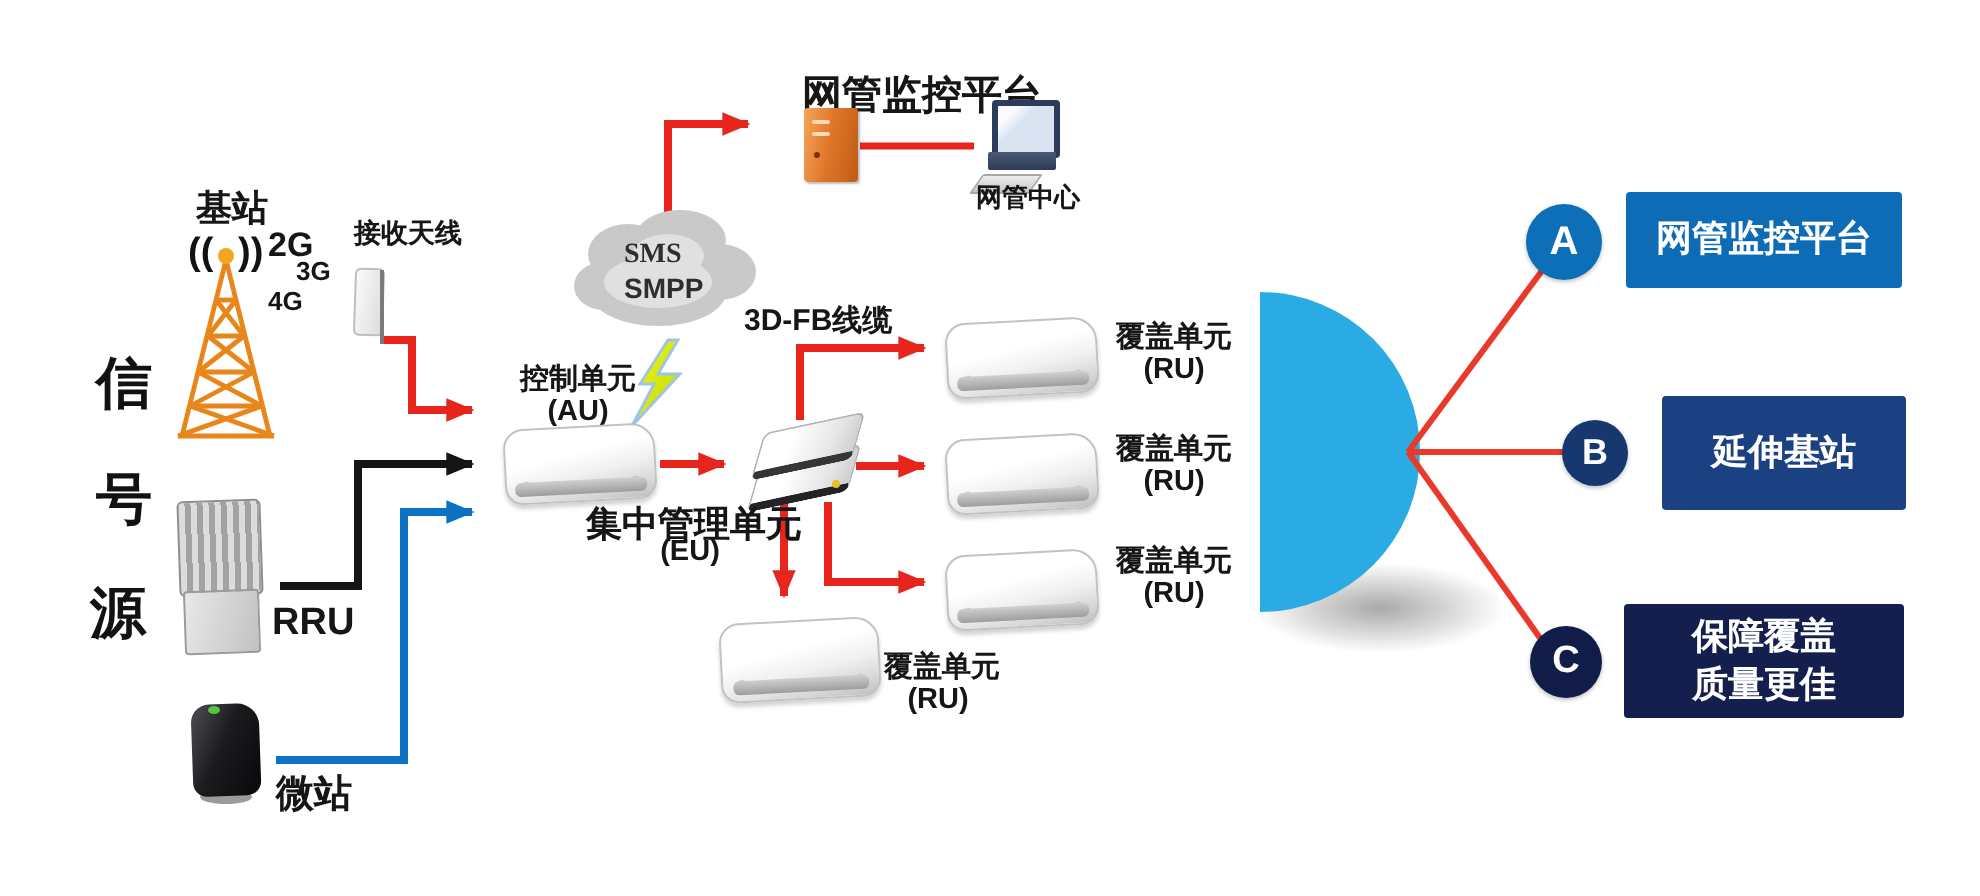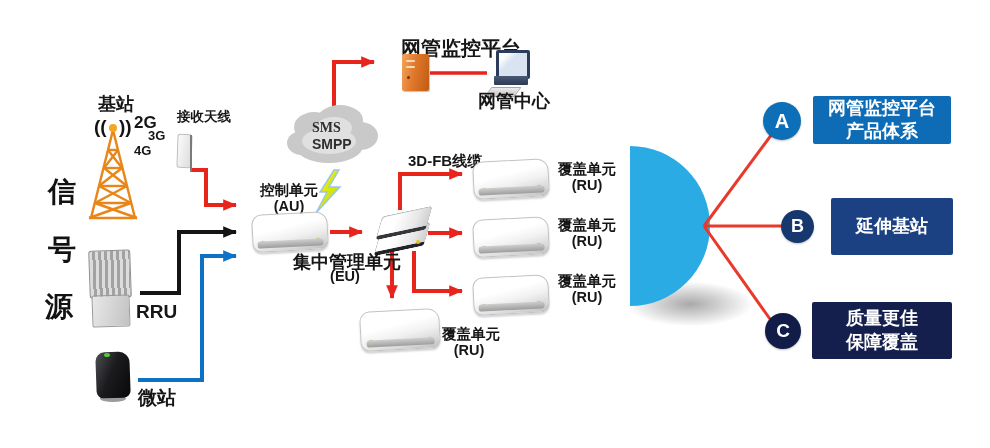--- a/index.html
+++ b/index.html
@@ -196,23 +196,23 @@
     <div class="server-body" style="left:402px;top:54px;"></div>
     <div class="server-slot" style="left:406px;top:60px;"></div>
     <div class="server-slot" style="left:406px;top:66px;"></div>
     <span style="position:absolute;left:407px;top:76px;width:3px;height:3px;border-radius:50%;background:#7a2f05;"></span>
   </div>
   <div>
     <div class="monitor" style="left:496px;top:50px;"></div>
     <div class="sysunit" style="left:494px;top:76px;"></div>
     <div class="keyboard" style="left:488px;top:87px;"></div>
   </div>
-  <span class="lbl ctr" style="left:514px;top:92px;font-size:18px;">网管中心</span>
-
-  <span class="lbl" style="left:408px;top:153px;font-size:15px;">3D-FB线缆</span>
+  <span class="lbl ctr" style="left:514px;top:92px;font-size:13px;">网管中心</span>
+
+  <span class="lbl" style="left:372px;top:153px;font-size:15px;">3D-FB线缆</span>
 
   <div class="device" style="left:473px;top:160px;">
     <span class="dotL"></span>
       <span class="dotR"></span>
       <span class="port"></span>
   </div>
   <span class="lbl ctr" style="left:587px;top:162px;font-size:14.5px;">覆盖单元</span>
   <span class="lbl ctr" style="left:587px;top:178px;font-size:14.5px;">(RU)</span>
 
   <div class="device" style="left:473px;top:218px;">
@@ -237,31 +237,30 @@
       <span class="port"></span>
   </div>
   <span class="lbl ctr" style="left:471px;top:327px;font-size:14.5px;">覆盖单元</span>
   <span class="lbl ctr" style="left:469px;top:343px;font-size:14.5px;">(RU)</span>
 
   <div class="bcircle" style="left:763px;top:102px;width:38px;height:38px;font-size:20px;background:var(--circle-a,#0c6fb8);">
     <span>A</span>
   </div>
   <div class="bbox" style="left:813px;top:96px;width:138px;height:48px;background:var(--box-a,#0d6cb5);">
     <span>网管监控平台</span>
-    <span>产品体系</span>
   </div>
 
   <div class="bcircle" style="left:781px;top:210px;width:33px;height:33px;font-size:18px;background:var(--circle-b,#16386f);">
     <span>B</span>
   </div>
   <div class="bbox" style="left:831px;top:198px;width:122px;height:57px;background:var(--box-b,#1c4183);">
     <span>延伸基站</span>
   </div>
 
   <div class="bcircle" style="left:765px;top:313px;width:36px;height:36px;font-size:19px;background:var(--circle-c,#111c49);">
     <span>C</span>
   </div>
   <div class="bbox" style="left:812px;top:302px;width:140px;height:57px;background:var(--box-c,#141f4d);">
+    <span>保障覆盖</span>
     <span>质量更佳</span>
-    <span>保障覆盖</span>
   </div>
 
 </div>
 
 </body></html>

